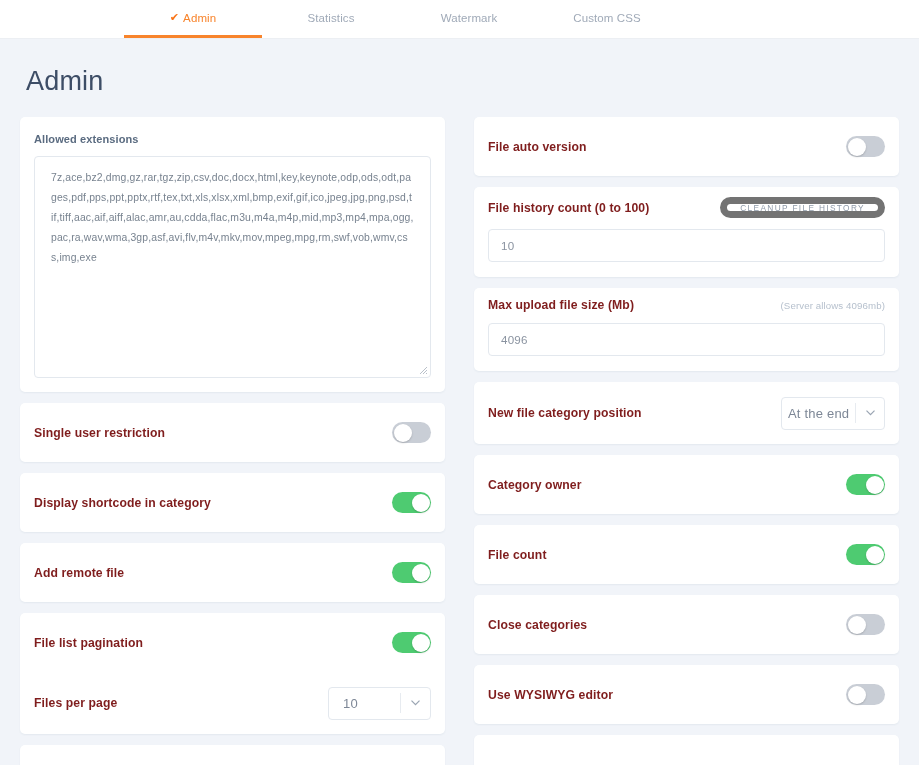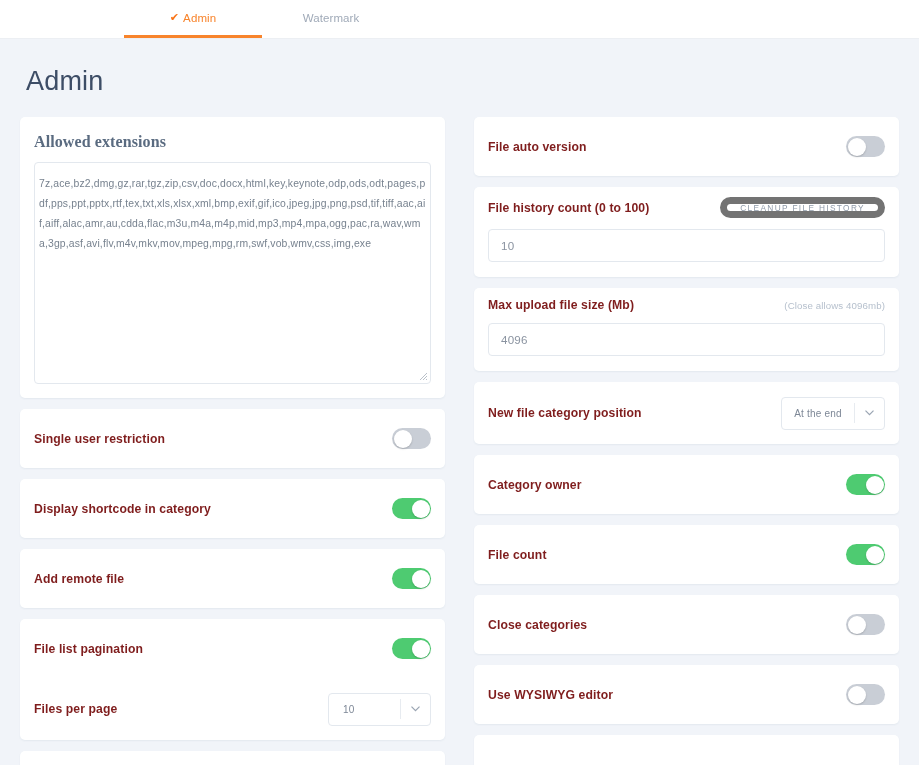--- a/index.html
+++ b/index.html
@@ -120,34 +120,33 @@
     border-radius: 50%;
     background: #ffffff;
     box-shadow: 0 1px 2px rgba(0,0,0,.18);
     transition: left .15s;
   }
   .toggle.on { background: #4ecb71; }
   .toggle.on .knob { left: 19.5px; }
 
   
   .field-label {
-    font-size: 16px;
+    font-size: 11px;
     color: #5a6b80;
     font-weight: 600;
     padding: 16px 0 11px 0;
     letter-spacing: .1px;
-    font-family: Liberation Serif, serif;
   }
   .ta-card { padding: 0 14px 14px 14px; }
   .textarea {
     width: 397px;
     height: 222px;
     border: 1px solid #e3e8ee;
     border-radius: 4px;
-    padding: 11px 4px;
+    padding: 11px 16px;
     font-family: "Liberation Sans", sans-serif;
     font-size: 10.4px;
     line-height: 20px;
     color: #77828f;
     letter-spacing: .15px;
     word-break: break-all;
     overflow: hidden;
     position: relative;
     background: #fff;
     resize: none;
@@ -202,21 +201,21 @@
     height: 33px;
     border: 1px solid #e3e8ee;
     border-radius: 4px;
     display: flex;
     align-items: center;
     background: #fff;
     cursor: pointer;
     flex: none;
   }
   .select .val {
-    font-size: 10px;
+    font-size: 13px;
     color: #7d8796;
     padding: 0 14px;
     letter-spacing: .2px;
     white-space: nowrap;
   }
   .select .divider {
     width: 1px;
     height: 20px;
     background: #e7ebf0;
   }
@@ -233,21 +232,27 @@
 </style>
 </head>
 <body>
 
 <div class="tabbar">
   <div class="tab active">
     <span class="check">✔</span>
     <span>Admin</span>
   </div>
   <div class="tab">
+    <span>Statistics</span>
+  </div>
+  <div class="tab">
     <span>Watermark</span>
+  </div>
+  <div class="tab">
+    <span>Custom CSS</span>
   </div>
 </div>
 
 <div class="page">
 
   <div class="page-title">Admin</div>
 
   <div class="columns">
 
     <div class="col left">
@@ -336,21 +341,21 @@
           <span class="pill-btn">CLEANUP FILE HISTORY</span>
         </div>
         <div class="input">
           <span>10</span>
         </div>
       </div>
 
       <div class="card">
         <div class="input-head">
           <span class="row-label">Max upload file size (Mb)</span>
-          <span class="hint">(Close allows 4096mb)</span>
+          <span class="hint">(Server allows 4096mb)</span>
         </div>
         <div class="input">
           <span>4096</span>
         </div>
       </div>
 
       <div class="card">
         <div class="row" style="min-height:62px;gap:11px;">
           <span class="row-label">New file category position</span>
           <div class="select category-pos">

